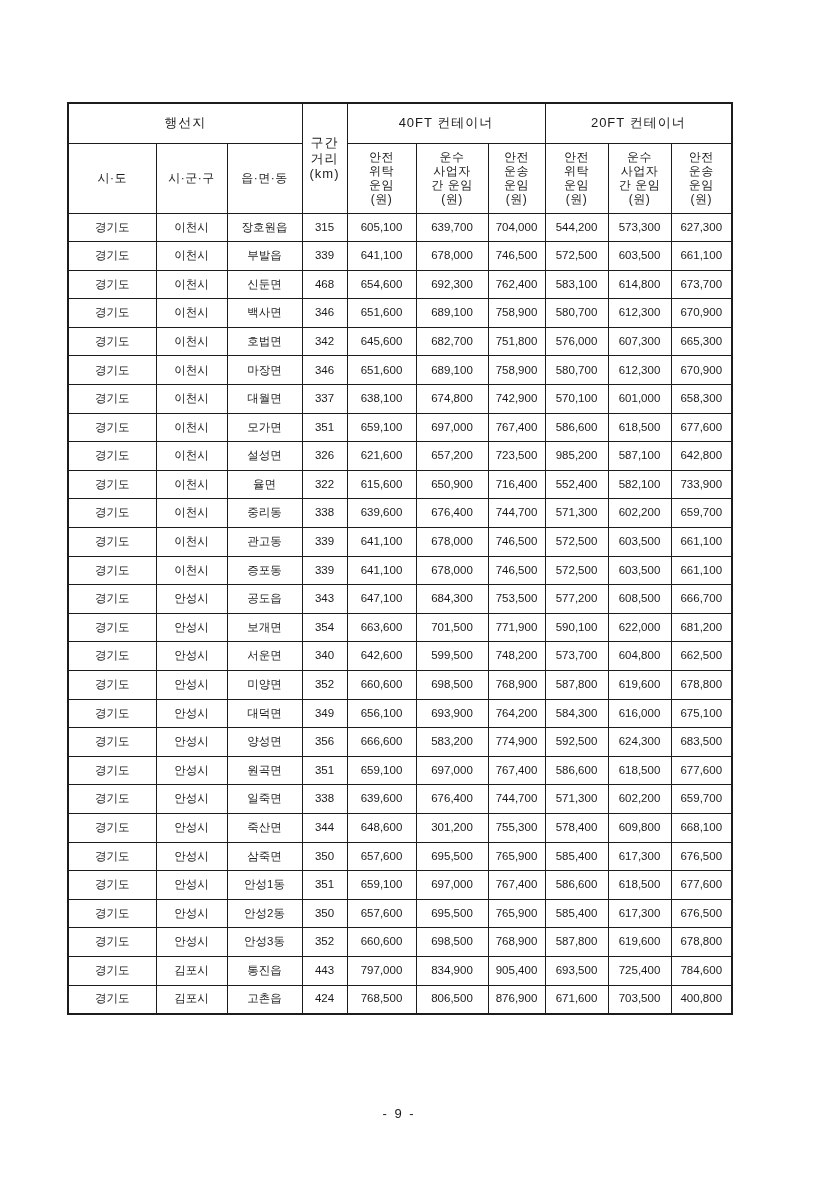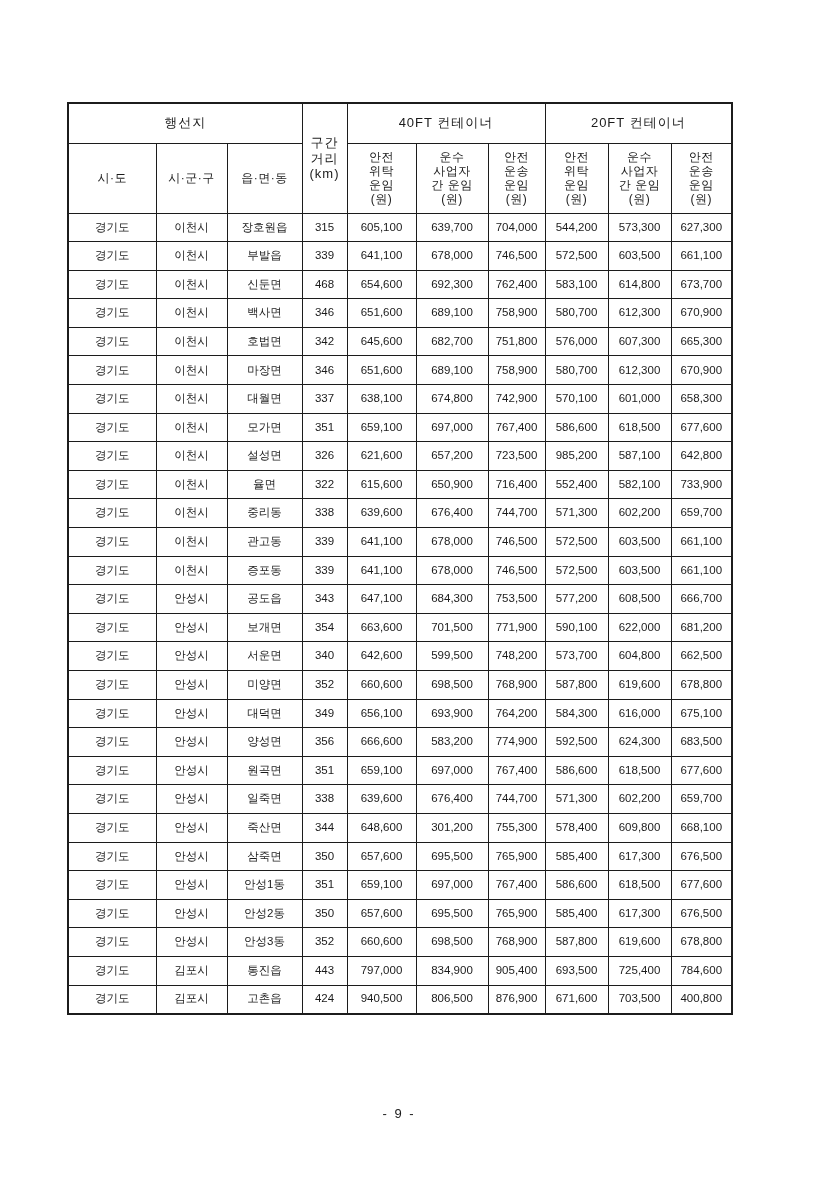--- a/index.html
+++ b/index.html
@@ -445,21 +445,21 @@
           <td>905,400</td>
           <td>693,500</td>
           <td>725,400</td>
           <td>784,600</td>
         </tr>
         <tr>
           <td>경기도</td>
           <td>김포시</td>
           <td>고촌읍</td>
           <td>424</td>
-          <td>940,500</td>
+          <td>768,500</td>
           <td>806,500</td>
           <td>876,900</td>
           <td>671,600</td>
           <td>703,500</td>
           <td>400,800</td>
         </tr>
       </tbody>
   </table>
 
   <div class="page-footer">- 9 -</div>

